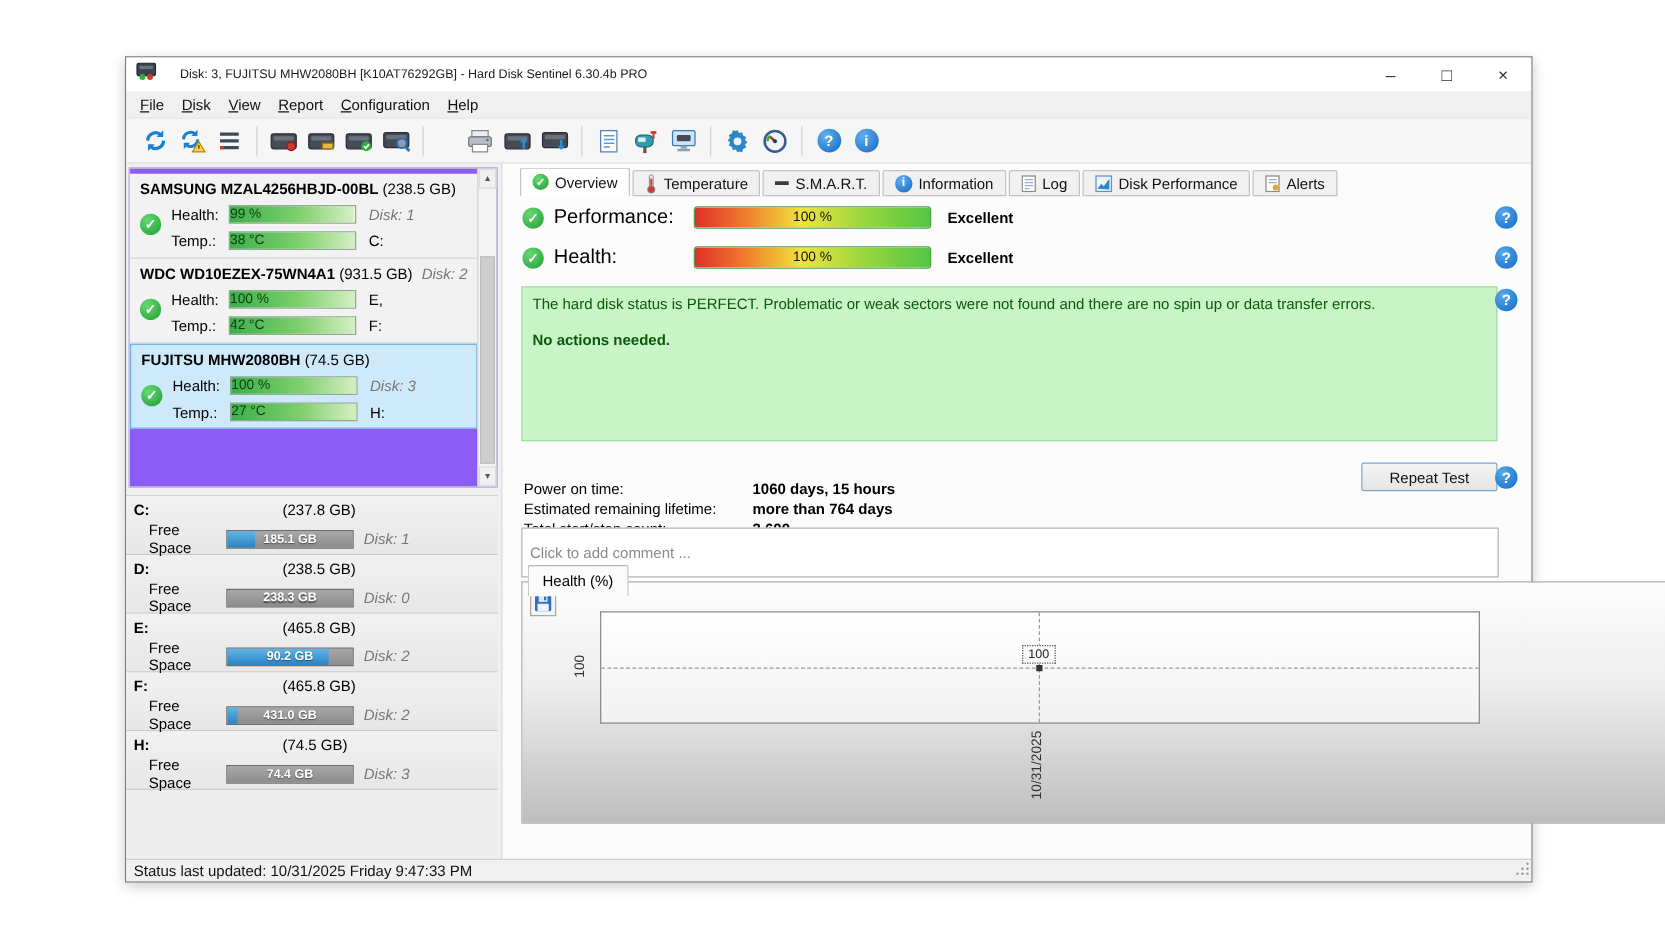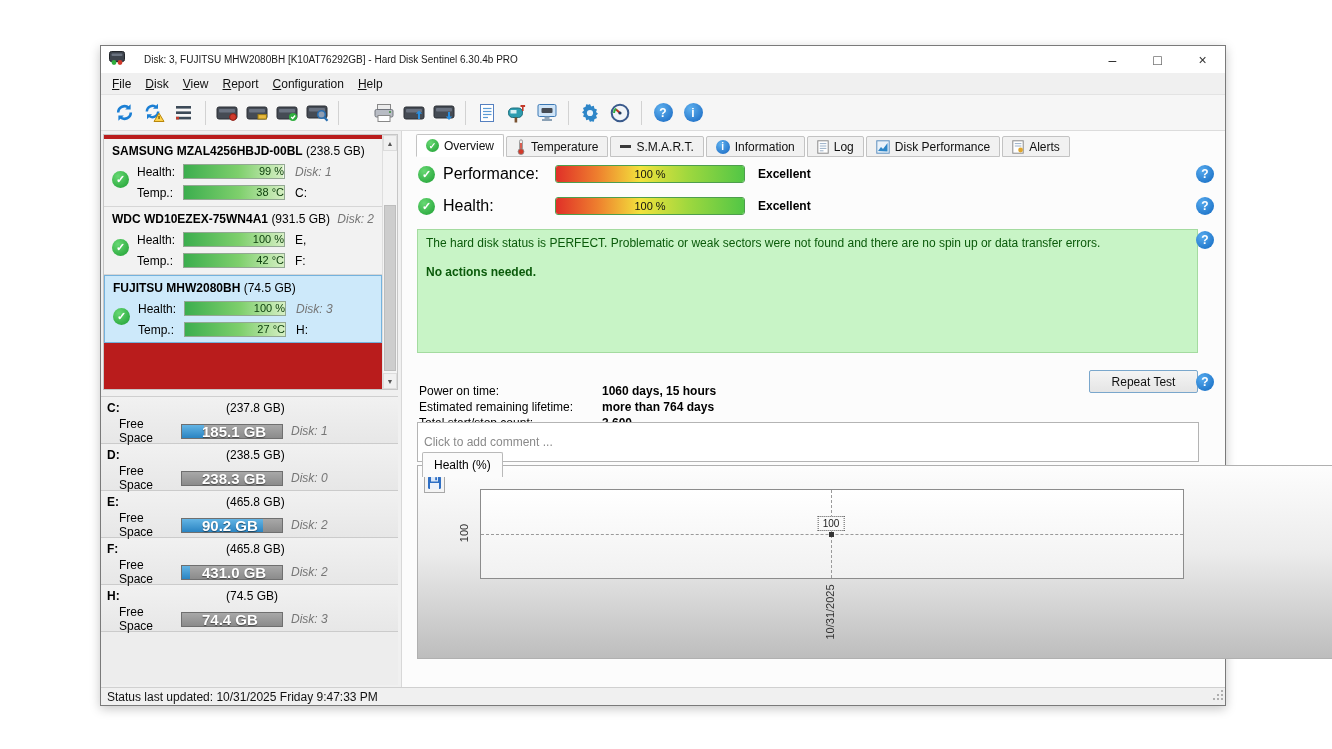--- a/index.html
+++ b/index.html
@@ -28,57 +28,57 @@
   .tb-btn { width:30px; height:28px; display:flex; align-items:center; justify-content:center; }
   .tb-sep { width:1px; height:24px; background:#d2d2d2; margin:0 6px; }
   .round-icon { width:19px; height:19px; border-radius:50%; color:#fff; font-weight:bold; font-size:12px;
                 display:flex; align-items:center; justify-content:center;
                 background:radial-gradient(circle at 35% 30%, #5fb1ef, #1565c0); }
   .round-icon.small { width:14px; height:14px; font-size:10px; }
 
   
   .left-col { position:absolute; left:0; top:85px; width:299px; bottom:18px; background:#f0f0f0; }
   .disk-panel { position:absolute; left:2px; top:3px; width:295px; height:256px;
-                background:#b91c1c; border:1px solid #c6c6c6; }
+                background:#8b5cf6; border:1px solid #c6c6c6; }
   .disk-items { position:absolute; left:0; top:0; right:15px; bottom:0; }
   .disk-item { position:relative; height:68px; padding:2px 4px 0 8px; border-bottom:1px solid #d6d6d6; background:#f2f2f2; }
   .disk-item.selected { background:#cde9fa; border:1px solid #74b2dd; }
   .disk-header { font-size:12px; height:20px; line-height:20px; white-space:nowrap; overflow:hidden; }
   .disk-name { font-weight:bold; }
   .hdr-right { float:right; margin-right:4px; }
   .muted { font-style:italic; color:#767676; }
   .disk-body { display:flex; }
   .check-icon { flex:0 0 auto; width:17px; height:17px; border-radius:50%; margin-top:10px;
                 background:radial-gradient(circle at 35% 30%, #67d873, #1d9e32);
                 color:#fff; font-size:11px; font-weight:bold; display:flex; align-items:center; justify-content:center; }
   .disk-rows { flex:1; margin-left:8px; }
   .disk-row { display:flex; align-items:center; height:21px; font-size:12px; }
   .row-label { width:44px; }
   .hbar { position:relative; width:102px; height:15px; border:1px solid #93a893; background:#eef6e8; margin-left:2px; }
   .hbar-fill { height:100%; background:linear-gradient(90deg,#3cae4e 0%,#7ecf6c 55%,#d6efc4 100%); }
-  .hbar-text { position:absolute; inset:0; text-align:right; font-size:11px; line-height:13px; color:#0b3d0b; }
+  .hbar-text { position:absolute; inset:0; text-align:left; font-size:11px; line-height:13px; color:#0b3d0b; }
   .row-right { margin-left:10px; white-space:nowrap; }
   .vscroll { position:absolute; top:0; right:0; bottom:0; width:15px; background:#f4f4f4; border-left:1px solid #dedede; }
   .scroll-btn { position:absolute; left:0; width:14px; height:16px; font-size:7px; color:#555;
                 display:flex; align-items:center; justify-content:center; background:#f0f0f0; border:1px solid #dcdcdc; }
   .scroll-btn.up { top:0; } .scroll-btn.down { bottom:0; }
   .scroll-thumb { position:absolute; left:1px; width:12px; top:70px; bottom:18px; background:#cdcdcd; border:1px solid #bdbdbd; }
 
   .part-panel { position:absolute; left:0; top:265px; width:297px; bottom:2px; background:#ededed; border-top:1px solid #cfcfcf; }
   .part-item { height:47px; border-bottom:1px solid #cbcbcb; background:linear-gradient(#f1f1f1,#e7e7e7); }
   .part-row1 { position:relative; height:22px; line-height:22px; padding-left:6px; font-size:12px; }
   .part-letter { font-weight:bold; }
   .part-size { position:absolute; left:125px; }
   .part-row2 { display:flex; align-items:center; height:24px; padding-left:18px; font-size:12px; }
   .part-free-label { width:62px; }
   .fbar { position:relative; width:102px; height:15px; border:1px solid #6f6f6f;
           background:linear-gradient(#a8a8a8,#8b8b8b); }
   .fbar-fill { height:100%; background:linear-gradient(#63b4e4,#2a84c2); }
-  .fbar-text { position:absolute; inset:0; text-align:left; font-size:15px; line-height:13px;
-               color:#fff; font-weight:bold; text-shadow:0 1px 1px rgba(0,0,0,.5);padding-left:20px; }
+  .fbar-text { position:absolute; inset:0; text-align:center; font-size:10px; line-height:13px;
+               color:#fff; font-weight:bold; text-shadow:0 1px 1px rgba(0,0,0,.5); }
   .part-disk { margin-left:8px; }
 
   
   .right-panel { position:absolute; left:300px; top:85px; right:0; bottom:18px; background:#fcfcfc; border-left:1px solid #d8d8d8; }
   .tabs { position:absolute; left:14px; top:3px; display:flex; gap:2px; align-items:flex-end; }
   .tab { display:flex; align-items:center; gap:5px; height:21px; padding:0 9px; font-size:12px; color:#111;
          background:#f1f1f1; border:1px solid #c3c3c3; border-radius:2px 2px 0 0; }
   .tab.selected { background:#ffffff; height:23px; border-bottom:1px solid #fff; }
   .smart-dash { width:11px; height:3px; background:#3a3a3a; }
 

